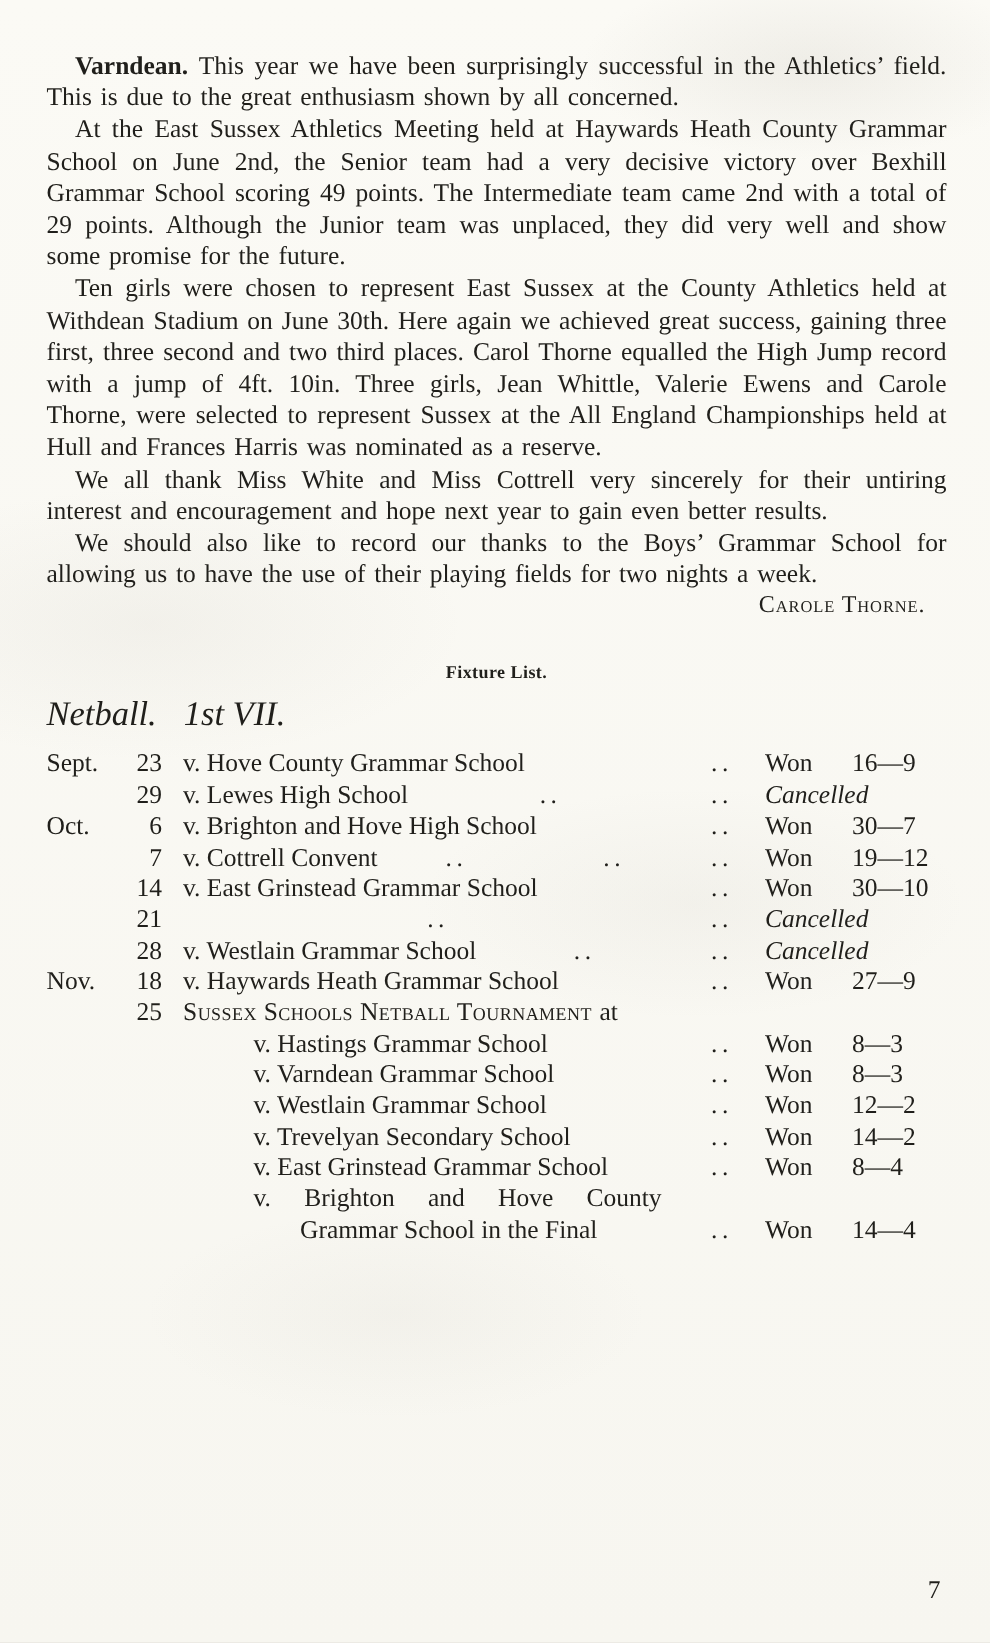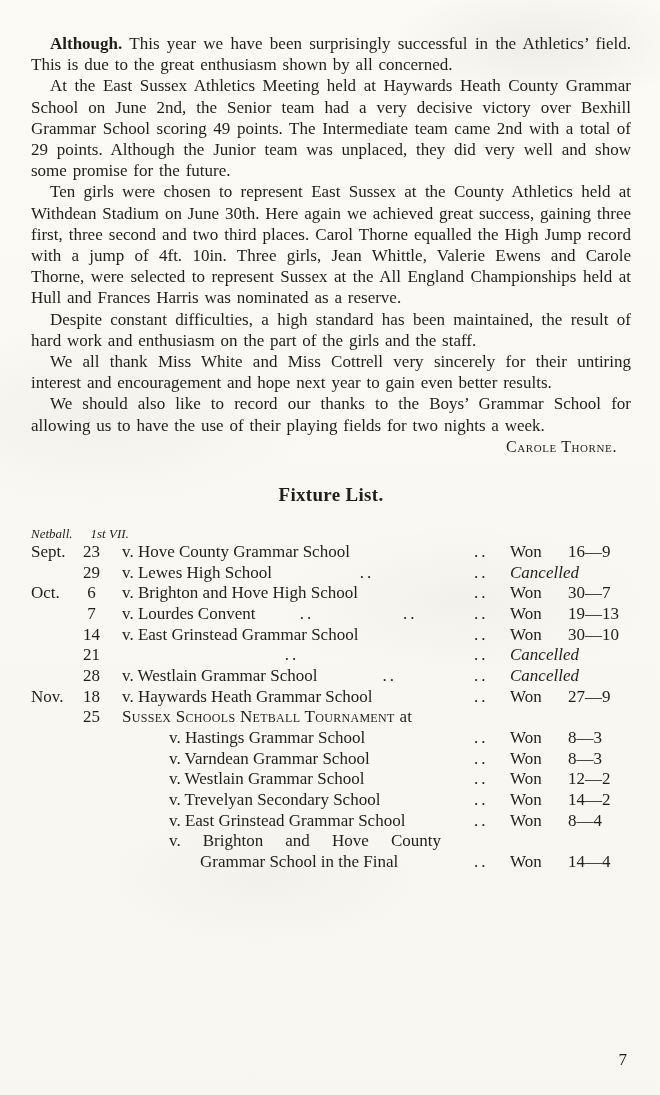--- a/index.html
+++ b/index.html
@@ -33,41 +33,41 @@
     margin-top:2px;
     padding-right:14px;
     text-align:right;
     font-size:16px;
     font-variant:small-caps;
     letter-spacing:.6px;
   }
   .fixture-title{
     margin-top:28px;
     text-align:center;
-    font-size:19px;
+    font-size:12px;
     font-weight:bold;
     letter-spacing:.3px;
   }
   .fixture-sub{
-    margin-top:20px;
-    font-size:13px;
+    margin-top:7px;
+    font-size:23px;
     font-style:italic;
   }
   .fixture-sub .team{ margin-left:18px; }
-  .ftable{ }
+  .ftable{ margin-top:10px; }
   .frow{
     display:flex;
     align-items:baseline;
     font-size:17px;
     line-height:20.7px;
     height:20.7px;
     white-space:nowrap;
   }
   .c-month{ flex:none; width:44px; }
-  .c-day{ flex:none; width:33px; text-align:center; }
+  .c-day{ flex:none; width:33px; text-align:right; }
   .c-sp{ flex:none; width:14px; }
   .c-opp{
     flex:none; width:352px;
     display:flex; justify-content:space-between;
     padding-right:12px; box-sizing:border-box;
   }
   .c-sep{ flex:none; width:36px; }
   .c-res{ flex:none; width:58px; }
   .c-score{ flex:none; width:64px; text-align:left; }
   .dots{ letter-spacing:3px; }
@@ -87,24 +87,23 @@
     right:33px; top:1050px;
     font-size:17px;
   }
 </style>
 </head>
 <body>
 
 <div class="page">
 
   <div class="article">
-    <p><span class="lead">Although.</span><span>This year we have been surprisingly successful in the Athletics’ field.  This is due to the great enthusiasm shown by all concerned.</span></p>
+    <p><span class="lead">Varndean.</span><span>This year we have been surprisingly successful in the Athletics’ field.  This is due to the great enthusiasm shown by all concerned.</span></p>
     <p>At the East Sussex Athletics Meeting held at Haywards Heath County Grammar School on June 2nd, the Senior team had a very decisive victory over Bexhill Grammar School scoring 49 points. The Intermediate team came 2nd with a total of 29 points.  Although the Junior team was unplaced, they did very well and show some promise for the future.</p>
     <p>Ten girls were chosen to represent East Sussex at the County Athletics held at Withdean Stadium on June 30th.  Here again we achieved great success, gaining three first, three second and two third places.  Carol Thorne equalled the High Jump record with a jump of 4ft. 10in.  Three girls, Jean Whittle, Valerie Ewens and Carole Thorne, were selected to represent Sussex at the All England Championships held at Hull and Frances Harris was nominated as a reserve.</p>
-    <p>Despite constant difficulties, a high standard has been maintained, the result of hard work and enthusiasm on the part of the girls and the staff.</p>
     <p>We all thank Miss White and Miss Cottrell very sincerely for their untiring interest and encouragement and hope next year to gain even better results.</p>
     <p>We should also like to record our thanks to the Boys’ Grammar School for allowing us to have the use of their playing fields for two nights a week.</p>
     <div class="signature">Carole Thorne.</div>
   </div>
 
   <div>
     <div class="fixture-title">Fixture List.</div>
     <div class="fixture-sub">
       <span class="sport">Netball.</span><span class="team">1st VII.</span>
     </div>
@@ -146,27 +145,27 @@
         <span class="c-sep dots">..</span>
         <span class="c-res">Won</span>
         <span class="c-score">30—7</span>
       </div>
 
       <div class="frow">
         <span class="c-month"></span>
         <span class="c-day">7</span>
         <span class="c-sp"></span>
         <span class="c-opp">
-            <span>v. Lourdes Convent</span>
-            <span class="mid dots">..</span>
-            <span class="mid dots">..</span>
-          </span>
-        <span class="c-sep dots">..</span>
-        <span class="c-res">Won</span>
-        <span class="c-score">19—13</span>
+            <span>v. Cottrell Convent</span>
+            <span class="mid dots">..</span>
+            <span class="mid dots">..</span>
+          </span>
+        <span class="c-sep dots">..</span>
+        <span class="c-res">Won</span>
+        <span class="c-score">19—12</span>
       </div>
 
       <div class="frow">
         <span class="c-month"></span>
         <span class="c-day">14</span>
         <span class="c-sp"></span>
         <span class="c-opp">
             <span>v. East Grinstead Grammar School</span>
           </span>
         <span class="c-sep dots">..</span>

